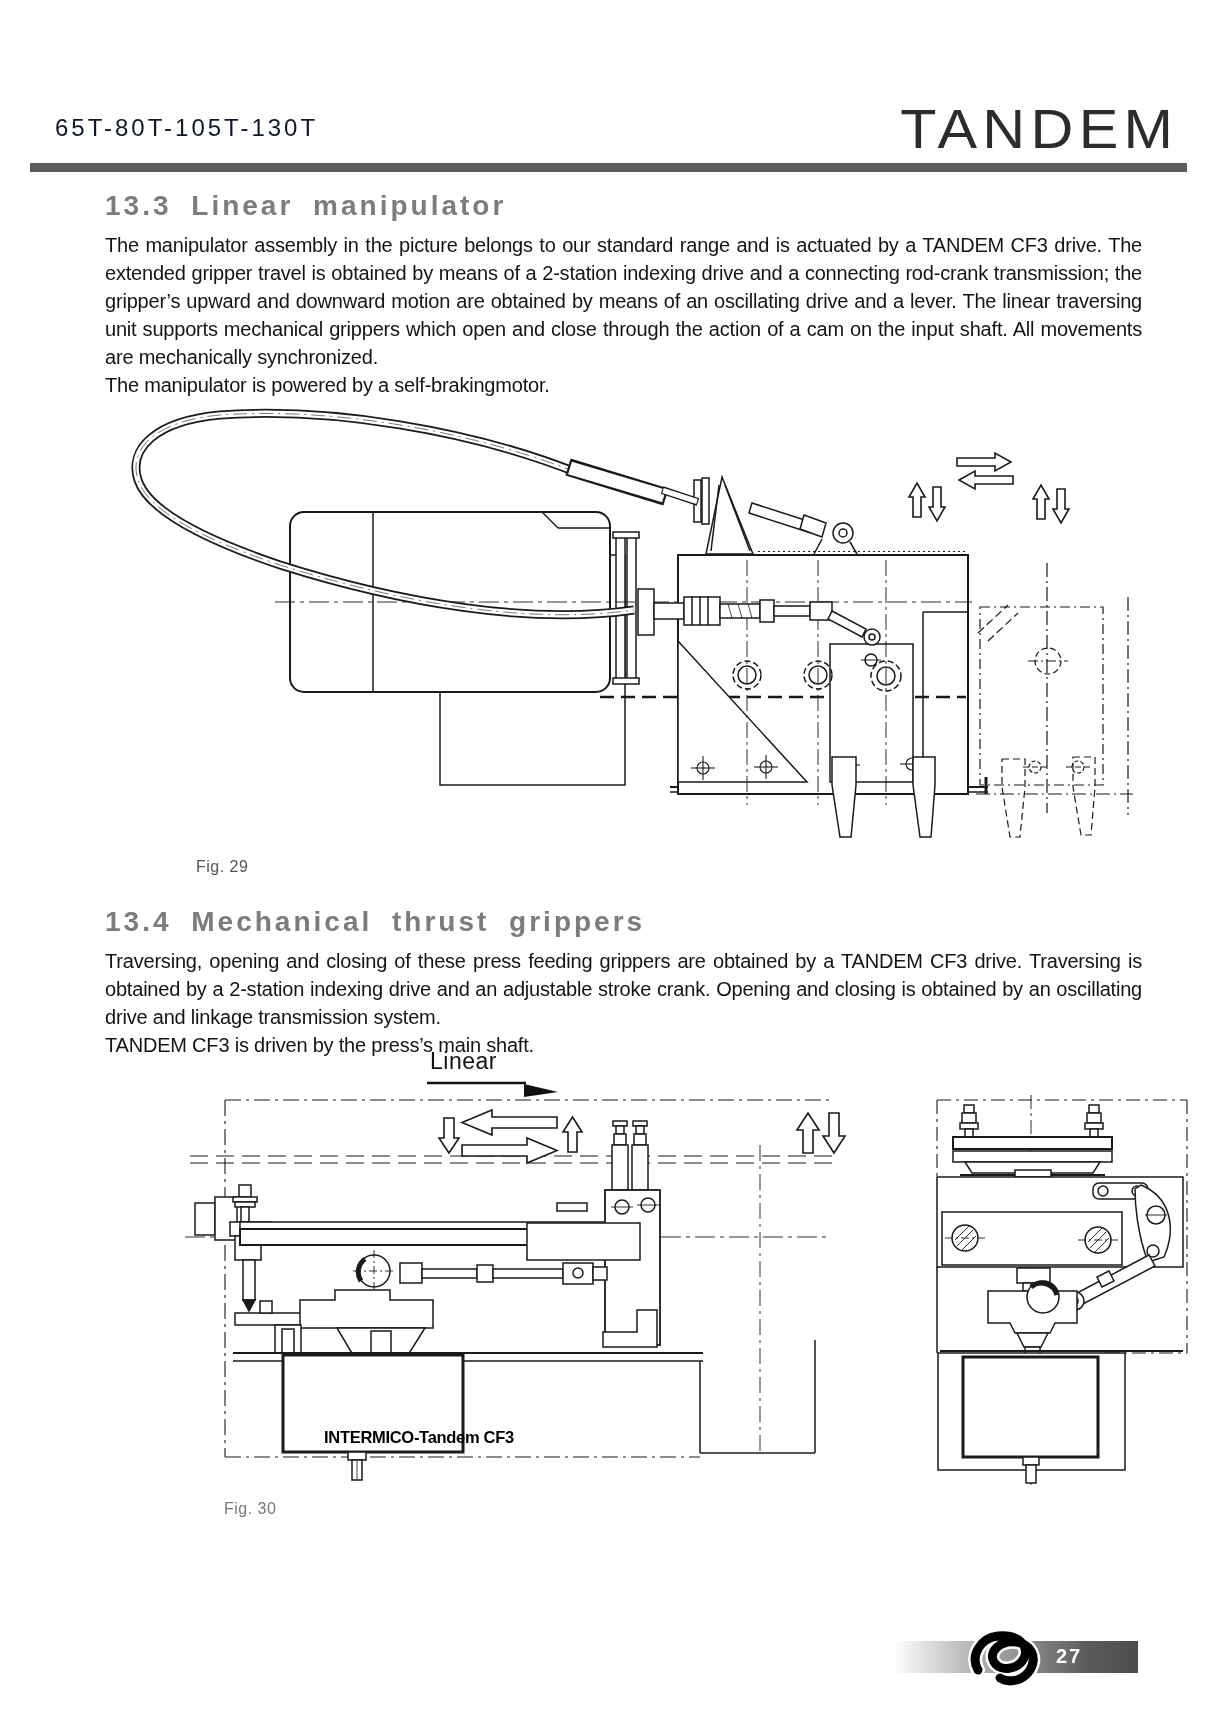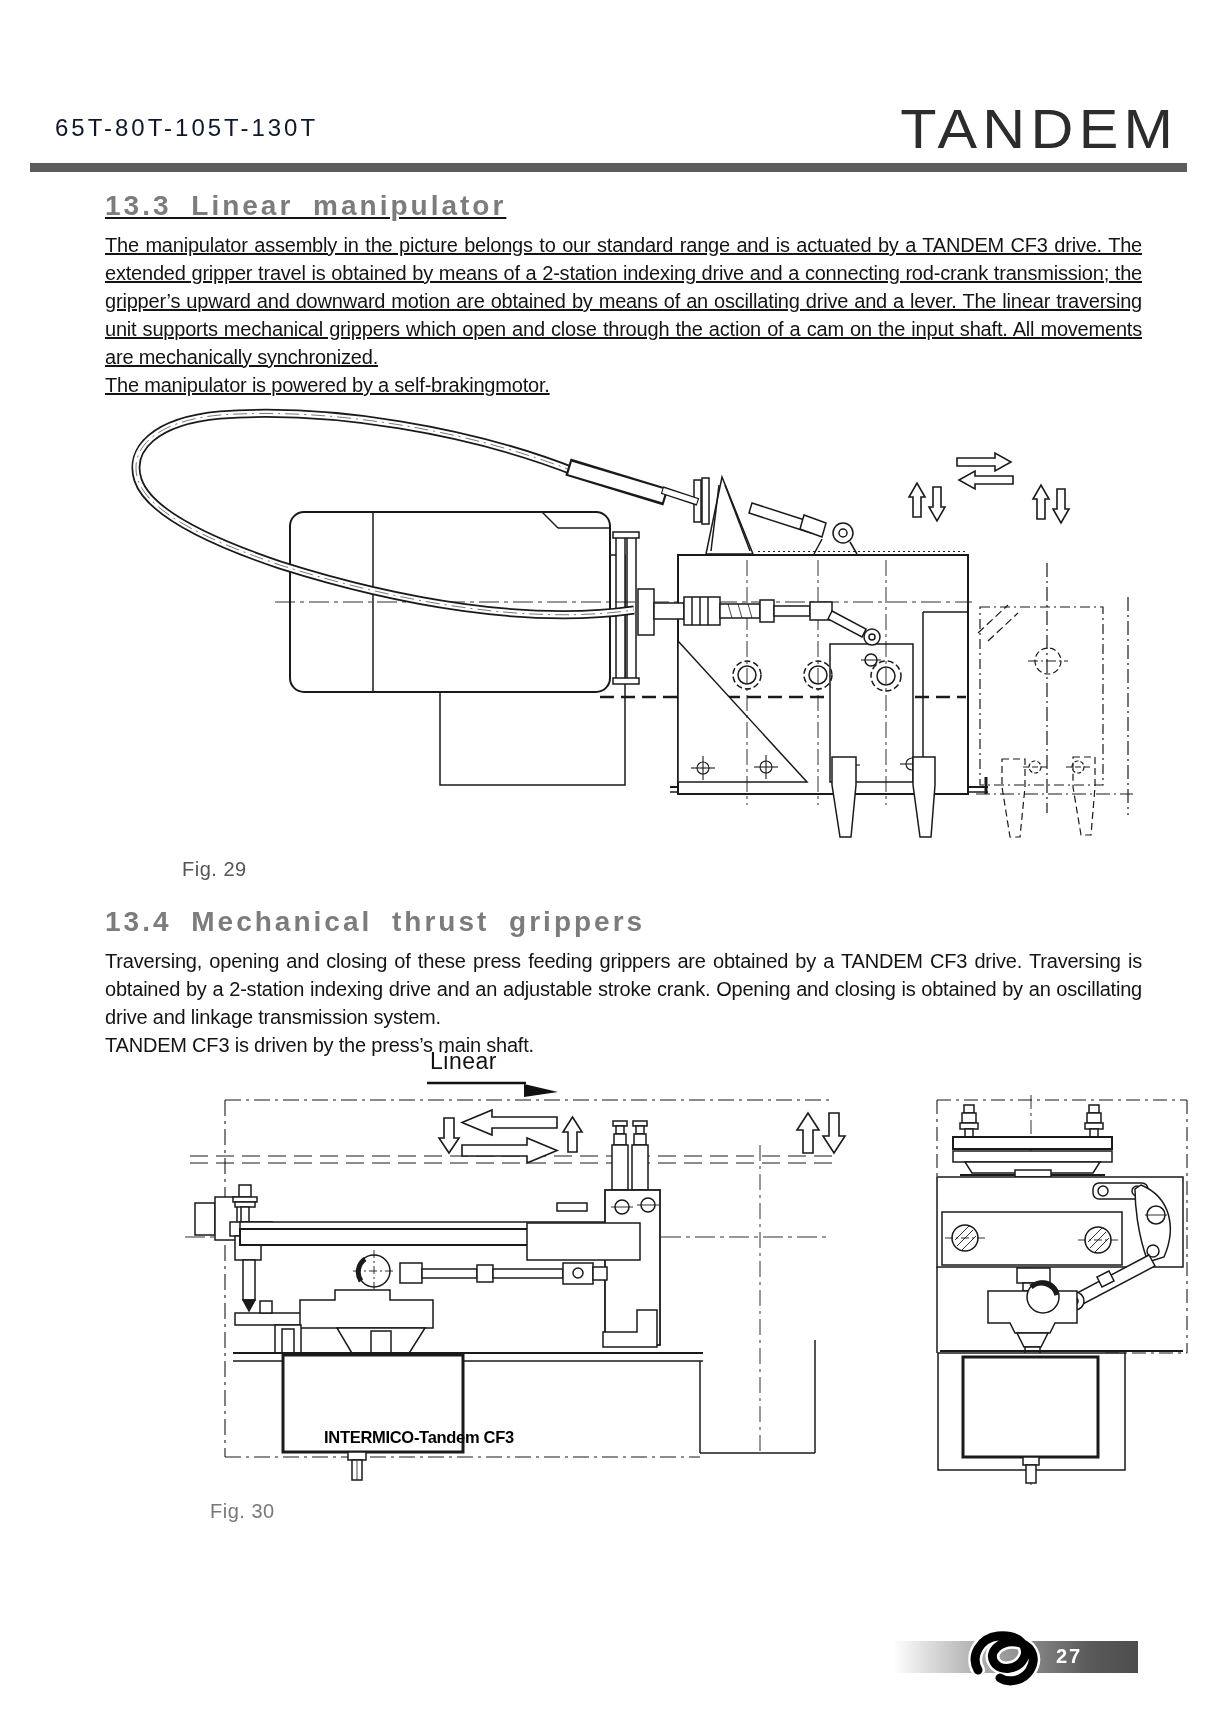--- a/index.html
+++ b/index.html
@@ -15,33 +15,33 @@
   }
   .brand{
     position:absolute;right:46px;top:96px;font-size:56px;letter-spacing:5px;
     color:#2c2c2c;font-weight:normal;transform:scaleX(1.06);transform-origin:right center;
   }
   .header-rule{
     position:absolute;left:30px;top:163px;width:1157px;height:9px;background:#5c5c5c;
   }
   
   .section{position:absolute;left:105px;width:1037px;}
-  #section-1{top:190px;text-decoration:underline;}
+  #section-1{top:190px;}
   #section-2{top:906px;}
   .section h2{
     margin:0 0 9px 0;font-size:28px;font-weight:bold;color:#7c7c7c;
     letter-spacing:3px;word-spacing:9px;
   }
   .section p{
     margin:0;font-size:20px;line-height:28px;text-align:justify;color:#141414;
     letter-spacing:-0.2px;
   }
   .section p.lastline{text-align:left;}
   .fig-caption{
-    position:absolute;left:182px;font-size:20px;color:#555555;letter-spacing:0.5px;
+    position:absolute;left:196px;font-size:16px;color:#555555;letter-spacing:0.5px;
   }
   #fig29-caption{top:858px;}
   #fig30-caption{top:1500px;color:#787878;margin-left:28px;}
   
   .figsvg{position:absolute;}
   #fig29-svg{left:110px;top:375px;}
   #fig30-left-svg{left:175px;top:1085px;}
   #fig30-right-svg{left:865px;top:1085px;}
   .forward{
     position:absolute;left:430px;top:1048px;font-size:23px;color:#111;letter-spacing:0.5px;

